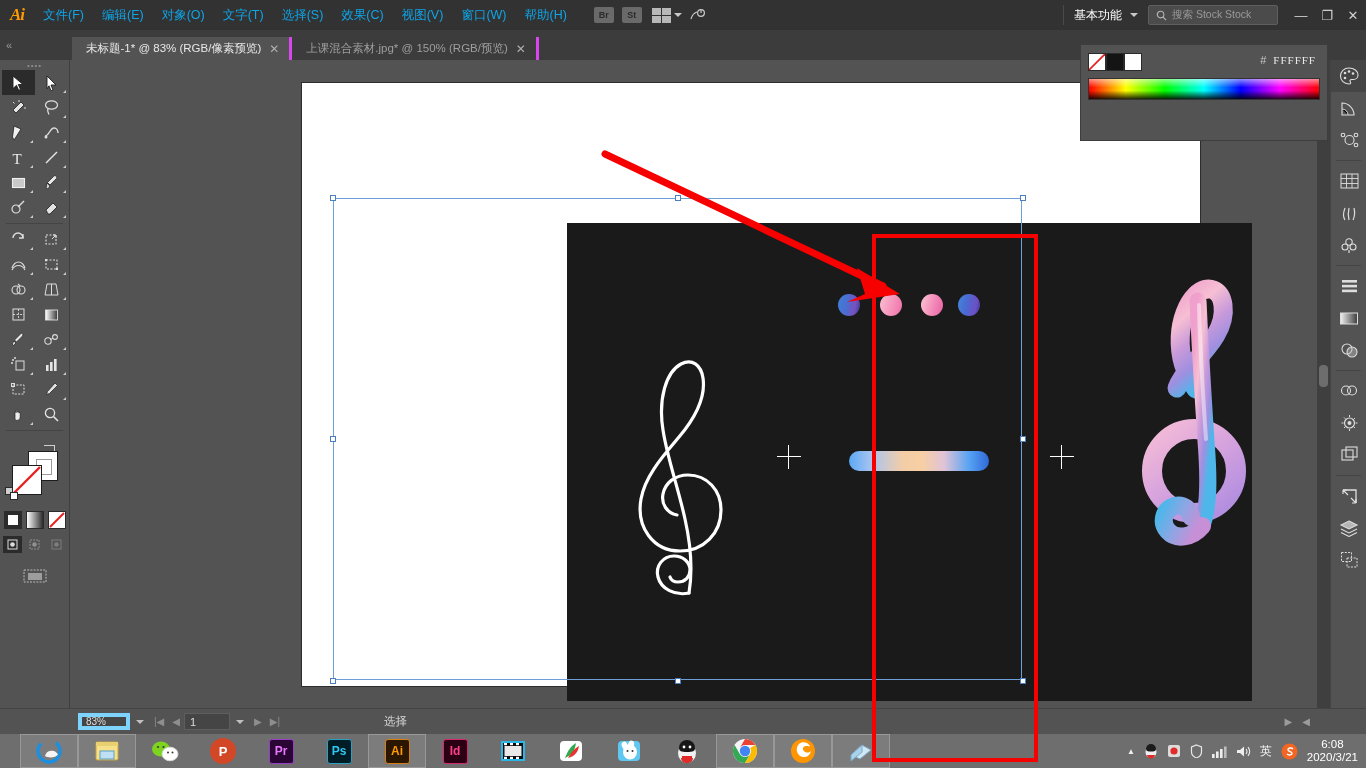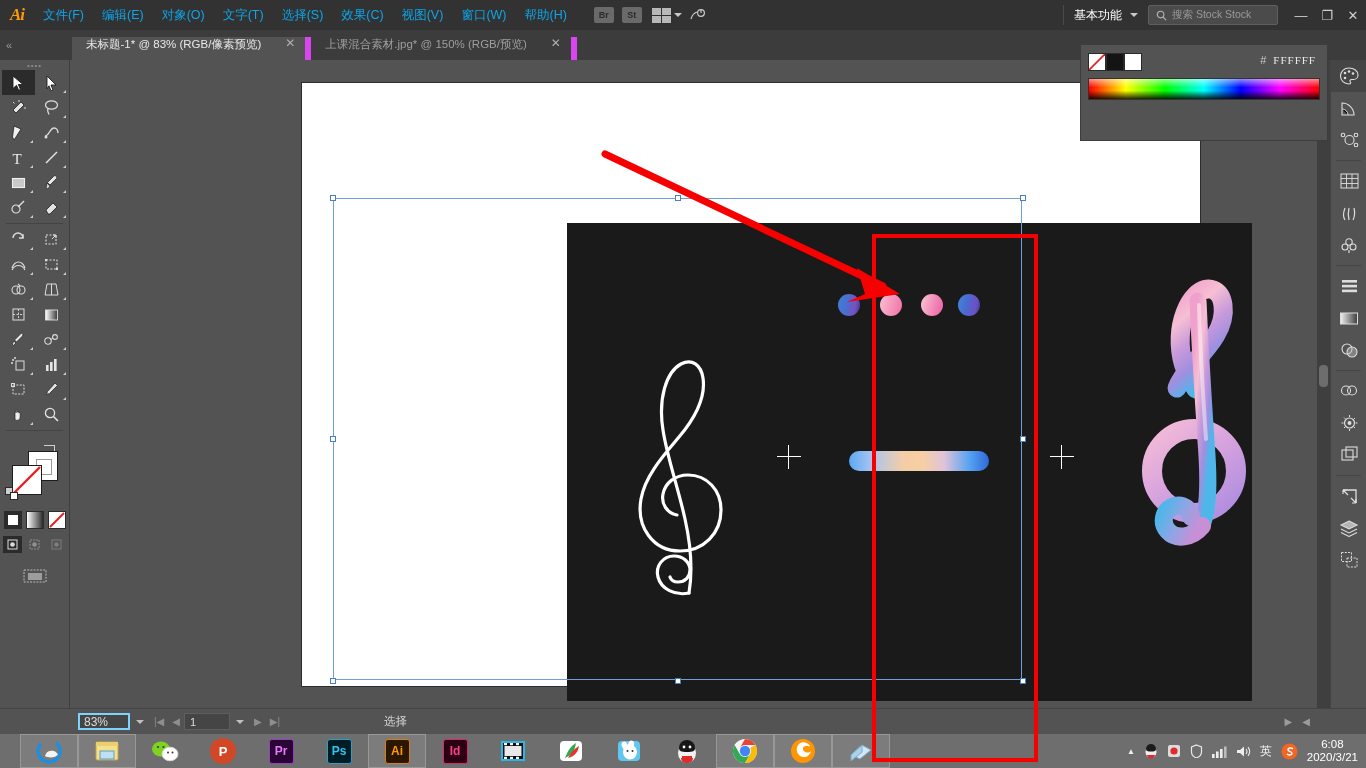--- a/index.html
+++ b/index.html
@@ -54,23 +54,23 @@
   
   .tabbar {
     position: absolute; left: 0; top: 30px; width: 1366px; height: 30px;
     background: #3c3c3c; display: flex; align-items: flex-end;
   }
   .collapse-arrows {
     width: 72px; height: 30px; color: #9b9b9b; font-size: 11px;
     display: flex; align-items: center; padding-left: 6px; background: #3c3c3c;
   }
   .tab {
-    height: 23px; display: flex; gap: 24px;
+    height: 23px; display: flex; align-items: center; gap: 8px;
     padding: 0 10px 0 14px; font-size: 11.5px; color: #cfcfcf;
-    border-right: 6px solid #d946ef; white-space: nowrap;
+    border-right: 3px solid #d946ef; white-space: nowrap;
   }
   .tab.active { background: #535353; color: #e8e8e8; }
   .tab.inactive { background: #3c3c3c; color: #9e9e9e; }
   .tab .x { font-size: 12px; color: #b0b0b0; line-height: 1; }
   .tabbar-fill { flex: 1; height: 23px; background: #3c3c3c; }
 
   
   .toolbar {
     position: absolute; left: 0; top: 60px; width: 70px; height: 648px;
     background: #535353; border-right: 1px solid #3f3f3f;
@@ -225,21 +225,21 @@
   .scroll-v .thumb { position:absolute; left:2px; top: 305px; width:9px; height:22px; background:#6d6d6d; border-radius:4px; }
 
   
   .statusbar {
     position: absolute; left: 0; top: 708px; width: 1366px; height: 26px;
     background: #535353; display: flex; align-items: center;
     border-top: 1px solid #444;
   }
   .zoom-box {
     margin-left: 78px; width: 52px; height: 17px; background: #454545;
-    border: 2px solid #7dd3fc; color: #ddd; font-size: 12px;
+    border: 4px solid #7dd3fc; color: #ddd; font-size: 10px;
     display: flex; align-items: center; padding-left: 4px;
   }
   .sb-caret { width:0;height:0;border-left:4px solid transparent;border-right:4px solid transparent;border-top:4px solid #c0c0c0; margin: 0 6px; }
   .nav-ico { color:#8e8e8e; font-size:10px; padding: 0 4px; }
   .page-box {
     width: 46px; height: 17px; background: #454545; border: 1px solid #5e5e5e;
     color: #ddd; font-size: 11px; display:flex; align-items:center; padding-left: 5px;
   }
   .sb-tool { margin-left: 100px; color: #d8d8d8; font-size: 11.5px; }
   .sb-right { margin-left: auto; display:flex; align-items:center; gap: 10px; padding-right: 56px; color:#9b9b9b; font-size: 10px; }

